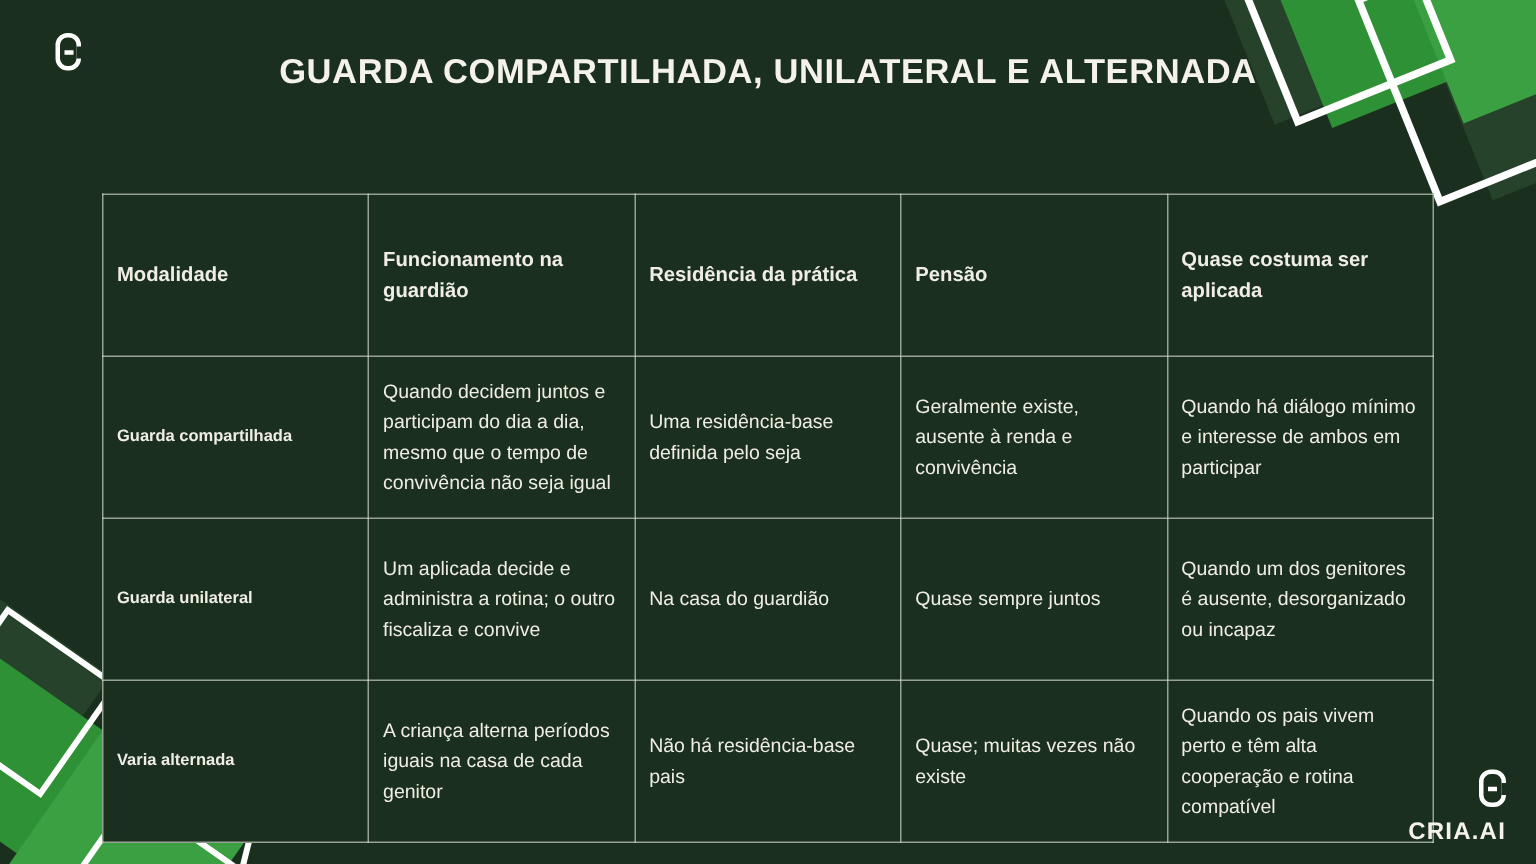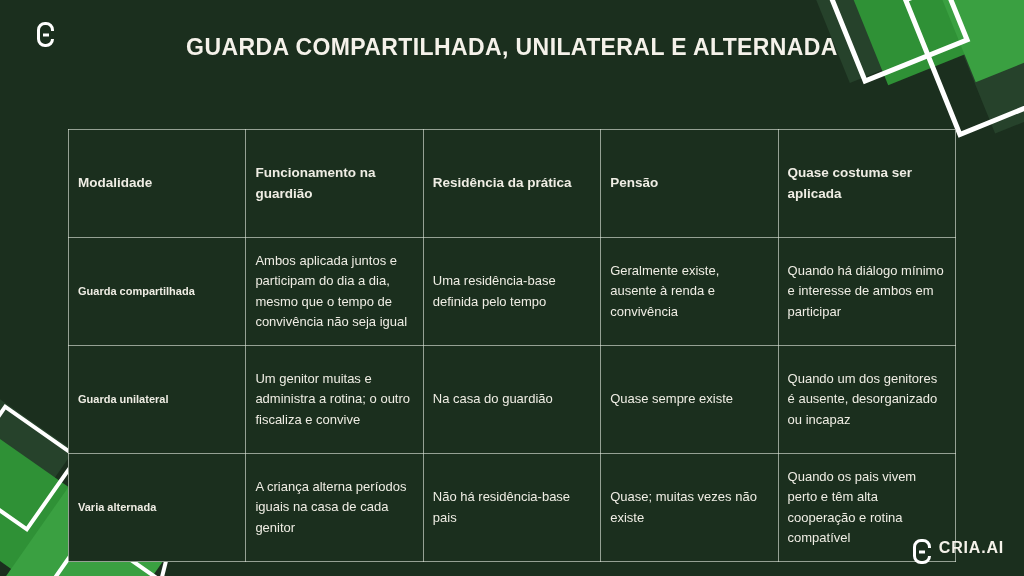--- a/index.html
+++ b/index.html
@@ -49,21 +49,21 @@
     vertical-align:middle;text-align:left;
     padding:6px 9px;
     font-size:13px;line-height:1.55;color:var(--text);
     height:108px;
   }
   th{font-weight:700;font-size:13.5px;}
   td.rowhead{font-weight:700;font-size:11px;}
 
   .footer{
     position:absolute;right:20px;bottom:12px;
-    display:flex;align-items:flex-start;gap:8px;z-index:6;
+    display:flex;align-items:flex-end;gap:8px;z-index:6;flex-direction:column;
   }
   .footer .mark{width:18px;height:25px;}
   .brand-text{font-weight:700;font-size:16px;letter-spacing:.8px;color:#f5f2ea;}
 </style>
 </head>
 <body>
 
 <div class="slide">
 
   <div>
@@ -105,30 +105,30 @@
           <th>Modalidade</th>
           <th>Funcionamento na guardião</th>
           <th>Residência da prática</th>
           <th>Pensão</th>
           <th>Quase costuma ser aplicada</th>
         </tr>
       </thead>
       <tbody>
         <tr>
           <td class="rowhead">Guarda compartilhada</td>
-          <td>Ambos aplicada juntos e participam do dia a dia, mesmo que o tempo de convivência não seja igual</td>
-          <td>Uma residência-base definida pelo tempo</td>
+          <td>Quando decidem juntos e participam do dia a dia, mesmo que o tempo de convivência não seja igual</td>
+          <td>Uma residência-base definida pelo seja</td>
           <td>Geralmente existe, ausente à renda e convivência</td>
           <td>Quando há diálogo mínimo e interesse de ambos em participar</td>
         </tr>
         <tr>
           <td class="rowhead">Guarda unilateral</td>
-          <td>Um genitor muitas e administra a rotina; o outro fiscaliza e convive</td>
+          <td>Um aplicada decide e administra a rotina; o outro fiscaliza e convive</td>
           <td>Na casa do guardião</td>
-          <td>Quase sempre existe</td>
+          <td>Quase sempre juntos</td>
           <td>Quando um dos genitores é ausente, desorganizado ou incapaz</td>
         </tr>
         <tr>
           <td class="rowhead">Varia alternada</td>
           <td>A criança alterna períodos iguais na casa de cada genitor</td>
           <td>Não há residência-base pais</td>
           <td>Quase; muitas vezes não existe</td>
           <td>Quando os pais vivem perto e têm alta cooperação e rotina compatível</td>
         </tr>
       </tbody>

